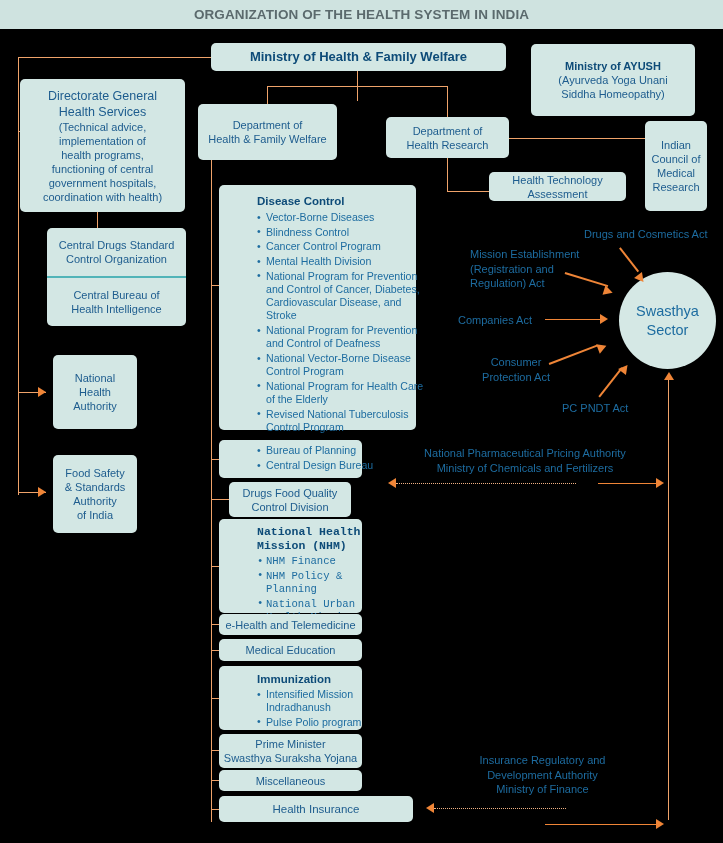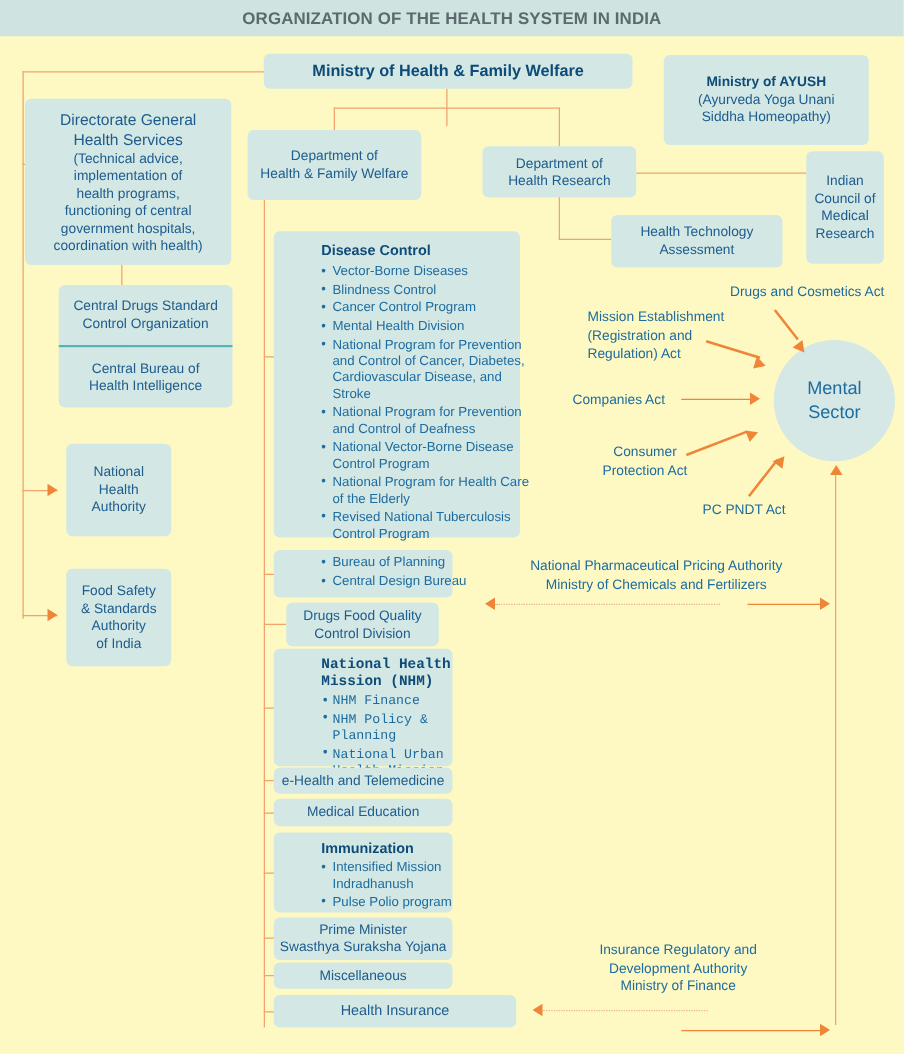--- a/index.html
+++ b/index.html
@@ -2,21 +2,21 @@
 <html><head>
 <meta charset="utf-8">
 <style>
   * { box-sizing: border-box; margin: 0; padding: 0; }
   html, body {
     width: 723px; height: 843px;
     background: #eaf4f3;
     font-family: "Liberation Sans", sans-serif;
     overflow: hidden;
   }
-  #root { position: relative; width: 723px; height: 843px; background: #fef9c3; }
+  #root { position: relative; width: 723px; height: 843px; background: #000000; }
 
   
   .header {
     position: absolute; left: 0; top: 0; width: 723px; height: 29px;
     background: #cfe3e0;
     display: flex; align-items: center; justify-content: center;
   }
   .header-title {
     font-size: 13.5px; font-weight: bold; letter-spacing: .1px;
     color: #5b6a6d; white-space: nowrap;
@@ -190,21 +190,21 @@
   <div class="box" style="left:198px; top:104px; width:139px; height:56px;">
     <span>Department of</span>
     <span>Health &amp; Family Welfare</span>
   </div>
 
   <div class="box" style="left:386px; top:117px; width:123px; height:41px;">
     <span>Department of</span>
     <span>Health Research</span>
   </div>
 
-  <div class="box" style="left:489px; top:172px; width:137px; height:42px;">
+  <div class="box" style="left:489px; top:172px; width:137px; height:29px;">
     <span>Health Technology</span>
     <span>Assessment</span>
   </div>
 
   <div class="box" style="left:645px; top:121px; width:62px; height:90px;">
     <span>Indian</span>
     <span>Council of</span>
     <span>Medical</span>
     <span>Research</span>
   </div>
@@ -279,21 +279,21 @@
     <span>Miscellaneous</span>
   </div>
 
   <div class="box" style="left:219px; top:796px; width:194px; height:26px; font-size:11.5px;">
     <span>Health Insurance</span>
   </div>
 
 
   <div class="circle" style="left:619px; top:272px; width:97px; height:97px;">
     <div>
-      <div>Mental</div>
+      <div>Swasthya</div>
       <div>Sector</div>
     </div>
   </div>
 
   <div class="lbl" style="left:584px; top:227px; width:140px;">Drugs and Cosmetics Act</div>
   <div class="diag" style="left:620px; top:247px; width:30px; transform:rotate(52deg);"></div>
   <div class="diagarw" style="left:638px; top:270px; transform:rotate(52deg);"></div>
 
   <div class="lbl" style="left:470px; top:247px; width:145px;">
     <div>Mission Establishment</div>

